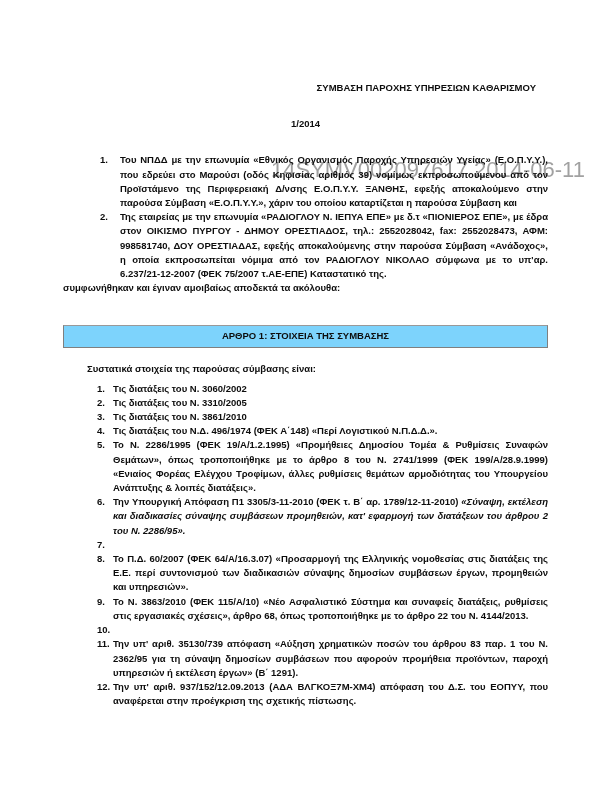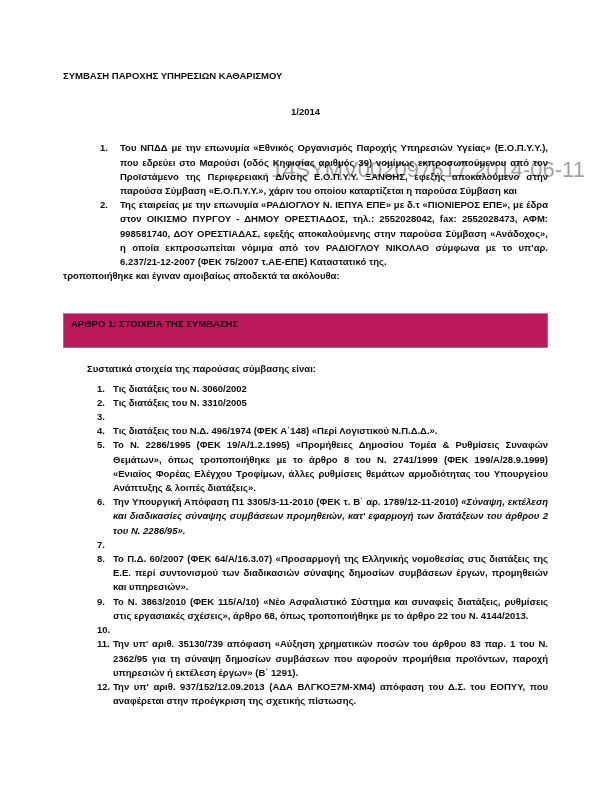--- a/index.html
+++ b/index.html
@@ -31,22 +31,22 @@
     letter-spacing: 0px;
     color: rgba(130,130,130,0.75);
     white-space: nowrap;
     z-index: 0;
   }
   .content {
     position: relative;
     z-index: 1;
   }
   .doc-title {
-    text-align: left;
-    margin: 0;
+    text-align: right;
+    margin: 12px;
     padding: 0;
   }
   .doc-number {
     text-align: center;
     margin: 22px 0 0 0;
   }
   .intro {
     margin: 15px 0 0 0;
     text-indent: 24px;
     text-align: justify;
@@ -67,25 +67,26 @@
   .o-txt {
     flex: 1 1 auto;
     text-align: justify;
   }
   .agreement-line {
     margin: 0;
     text-align: justify;
   }
   .article-heading-bar {
     margin-top: 30px;
-    background: #be185d;
+    background: #7dd3fc;
     border: 1px solid #7f7f7f;
     border-top-color: #999999;
-    padding: 3px 7px 16px 7px;
+    padding: 3px 7px 4px 7px;
     line-height: 14px;
+    text-align: center;
   }
   .lead {
     margin: 14px 0 0 0;
     text-indent: 24px;
     text-align: justify;
   }
   .references {
     margin-top: 5px;
   }
   .references .o-row {
@@ -118,21 +119,21 @@
           <span class="o-num">1.</span>
           <span class="o-txt"><span>Του ΝΠΔΔ με την επωνυμία «Εθνικός Οργανισμός Παροχής Υπηρεσιών Υγείας» (Ε.Ο.Π.Υ.Υ.), που εδρεύει στο Μαρούσι (οδός Κηφισίας αριθμός 39) νομίμως εκπροσωπούμενου από τον Προϊστάμενο της Περιφερειακή Δ/νσης Ε.Ο.Π.Υ.Υ. ΞΑΝΘΗΣ, εφεξής αποκαλούμενο στην παρούσα Σύμβαση «Ε.Ο.Π.Υ.Υ.», χάριν του οποίου καταρτίζεται η παρούσα Σύμβαση και</span><span class="italic-seg"></span></span>
         </div>
 
         <div class="o-row">
           <span class="o-num">2.</span>
           <span class="o-txt"><span>Της εταιρείας με την επωνυμία «ΡΑΔΙΟΓΛΟΥ Ν. ΙΕΠΥΑ ΕΠΕ» με δ.τ «ΠΙΟΝΙΕΡΟΣ ΕΠΕ», με έδρα στον ΟΙΚΙΣΜΟ ΠΥΡΓΟΥ - ΔΗΜΟΥ ΟΡΕΣΤΙΑΔΟΣ, τηλ.: 2552028042, fax: 2552028473, ΑΦΜ: 998581740, ΔΟΥ ΟΡΕΣΤΙΑΔΑΣ, εφεξής αποκαλούμενης στην παρούσα Σύμβαση «Ανάδοχος», η οποία εκπροσωπείται νόμιμα από τον ΡΑΔΙΟΓΛΟΥ ΝΙΚΟΛΑΟ σύμφωνα με το υπ'αρ. 6.237/21-12-2007 (ΦΕΚ 75/2007 τ.ΑΕ-ΕΠΕ) Καταστατικό της.</span><span class="italic-seg"></span></span>
         </div>
       </div>
 
-    <p class="agreement-line">τροποποιήθηκε και έγιναν αμοιβαίως αποδεκτά τα ακόλουθα:</p>
+    <p class="agreement-line">συμφωνήθηκαν και έγιναν αμοιβαίως αποδεκτά τα ακόλουθα:</p>
 
     <div class="article-heading-bar">
       <span>ΑΡΘΡΟ 1: ΣΤΟΙΧΕΙΑ ΤΗΣ ΣΥΜΒΑΣΗΣ</span>
     </div>
 
     <p class="lead">Συστατικά στοιχεία της παρούσας σύμβασης είναι:</p>
 
     <div class="references">
 
         <div class="o-row">
@@ -140,20 +141,21 @@
           <span class="o-txt"><span>Τις διατάξεις του Ν. 3060/2002</span><span class="italic-seg"></span></span>
         </div>
 
         <div class="o-row">
           <span class="o-num">2.</span>
           <span class="o-txt"><span>Τις διατάξεις του Ν. 3310/2005</span><span class="italic-seg"></span></span>
         </div>
 
         <div class="o-row">
           <span class="o-num">3.</span>
+          <span class="o-txt"><span>Τις διατάξεις του Ν. 3861/2010</span><span class="italic-seg"></span></span>
         </div>
 
         <div class="o-row">
           <span class="o-num">4.</span>
           <span class="o-txt"><span>Τις διατάξεις του Ν.Δ. 496/1974 (ΦΕΚ Α΄148) «Περί Λογιστικού Ν.Π.Δ.Δ.».</span><span class="italic-seg"></span></span>
         </div>
 
         <div class="o-row">
           <span class="o-num">5.</span>
           <span class="o-txt"><span>Το Ν. 2286/1995 (ΦΕΚ 19/Α/1.2.1995) «Προμήθειες Δημοσίου Τομέα &amp; Ρυθμίσεις Συναφών Θεμάτων», όπως τροποποιήθηκε με το άρθρο 8 του Ν. 2741/1999 (ΦΕΚ 199/Α/28.9.1999) «Ενιαίος Φορέας Ελέγχου Τροφίμων, άλλες ρυθμίσεις θεμάτων αρμοδιότητας του Υπουργείου Ανάπτυξης &amp; λοιπές διατάξεις».</span><span class="italic-seg"></span></span>

